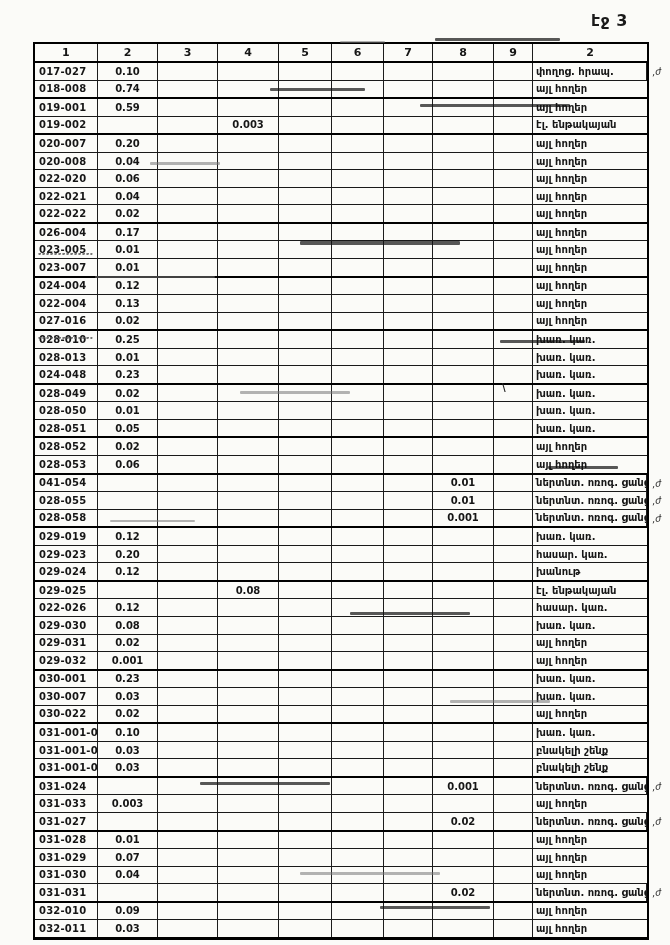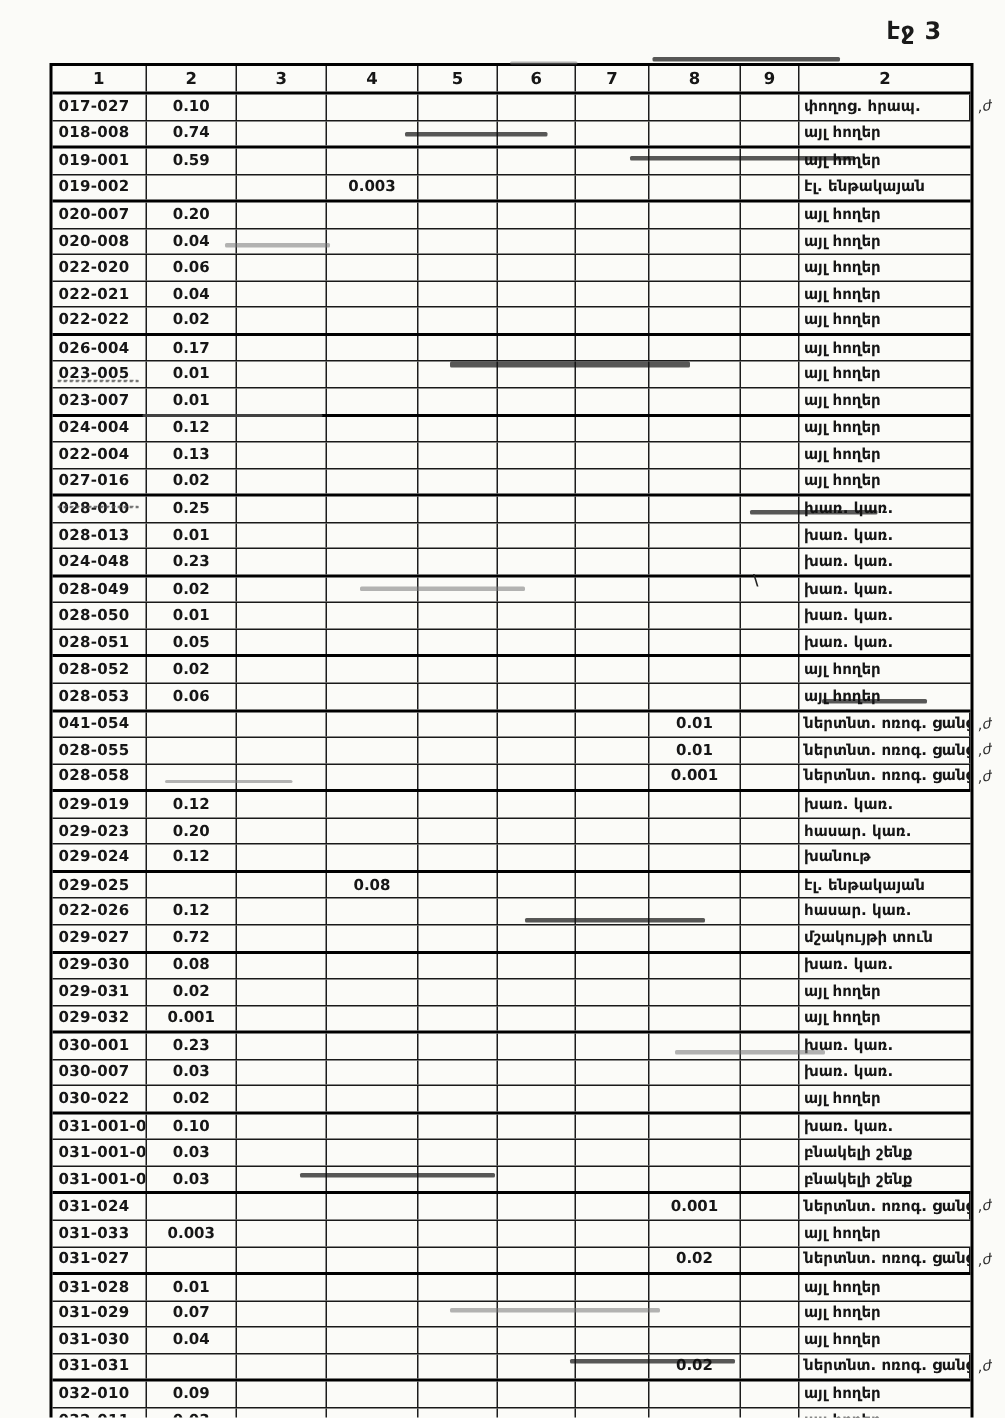--- a/index.html
+++ b/index.html
@@ -441,32 +441,20 @@
       <div class="cell c2">0.12</div>
       <div class="cell c3"></div>
       <div class="cell c4"></div>
       <div class="cell c5"></div>
       <div class="cell c6"></div>
       <div class="cell c7"></div>
       <div class="cell c8"></div>
       <div class="cell c9"></div>
       <div class="cell c10">հասար. կառ.</div>
     </div>
-    <div class="row thick">
-      <div class="cell c1">029-027</div>
-      <div class="cell c2">0.72</div>
-      <div class="cell c3"></div>
-      <div class="cell c4"></div>
-      <div class="cell c5"></div>
-      <div class="cell c6"></div>
-      <div class="cell c7"></div>
-      <div class="cell c8"></div>
-      <div class="cell c9"></div>
-      <div class="cell c10">մշակույթի տուն</div>
-    </div>
     <div class="row">
       <div class="cell c1">029-030</div>
       <div class="cell c2">0.08</div>
       <div class="cell c3"></div>
       <div class="cell c4"></div>
       <div class="cell c5"></div>
       <div class="cell c6"></div>
       <div class="cell c7"></div>
       <div class="cell c8"></div>
       <div class="cell c9"></div>

